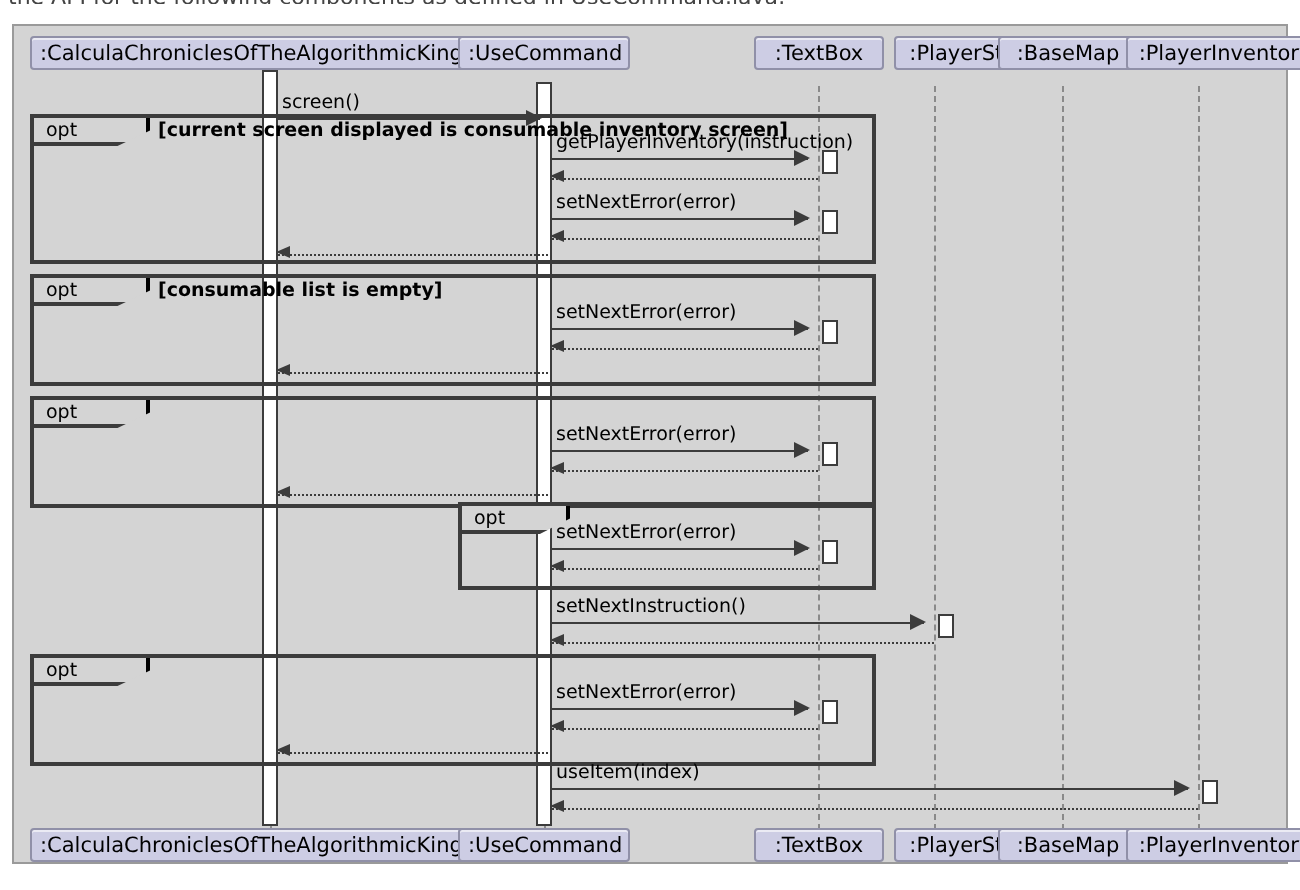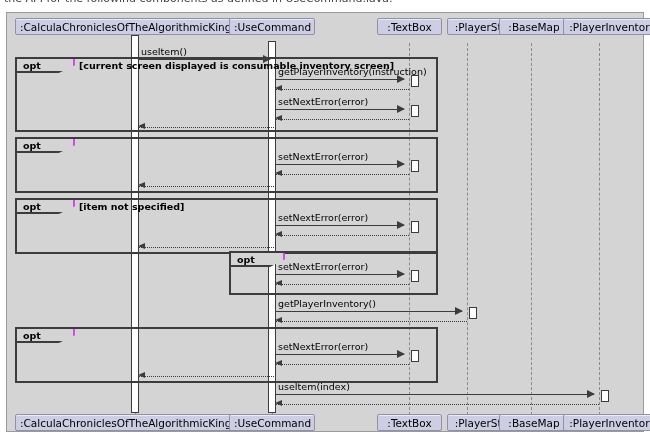--- a/index.html
+++ b/index.html
@@ -58,25 +58,25 @@
     position:absolute;
     border:2px solid #3c3c3c;
     background:rgba(0,0,0,0);
     box-sizing:border-box;
   }
   .frag-tab{
     position:absolute;
     left:0;top:0;
     height:14px;
     background:#d4d4d4;
-    border-right:2px solid #d946ef;
+    border-right:2px solid #000000;
     border-bottom:2px solid #3c3c3c;
     box-sizing:border-box;
     font-size:9.5px;
-    font-weight:bold;
+    font-weight:normal;
     color:#000;
     line-height:13px;
     padding:0 12px 0 6px;
     white-space:nowrap;
     clip-path:polygon(0 0,100% 0,100% 45%,72% 100%,0 100%);
   }
   .frag-guard{
     position:absolute;
     font-size:9.5px;
     font-weight:bold;
@@ -177,40 +177,40 @@
   </div>
 
   <div class="msg ret" style="left:132px;top:114px;width:137px;">
     <div class="line"></div>
     <div class="head-l"></div>
   </div>
 
   <div class="fragment" style="left:8px;top:124px;width:423px;height:56px;">
     <div class="frag-tab" style="width:58px;">opt</div>
   </div>
+  <div class="frag-guard" style="left:72px;top:127px;">[consumable list is empty]</div>
 
   <div class="msg" style="left:269px;top:151px;width:128px;">
     <div class="line"></div>
     <div class="head-r"></div>
     <div class="label">setNextError(error)</div>
   </div>
   <div class="activation" style="left:404px;top:147px;width:8px;height:12px;"></div>
   <div class="msg ret" style="left:269px;top:161px;width:133px;">
     <div class="line"></div>
     <div class="head-l"></div>
   </div>
   <div class="msg ret" style="left:132px;top:173px;width:137px;">
     <div class="line"></div>
     <div class="head-l"></div>
   </div>
 
   <div class="fragment" style="left:8px;top:185px;width:423px;height:56px;">
     <div class="frag-tab" style="width:58px;">opt</div>
   </div>
-  <div class="frag-guard" style="left:72px;top:188px;">[item not specified]</div>
 
   <div class="msg" style="left:269px;top:212px;width:128px;">
     <div class="line"></div>
     <div class="head-r"></div>
     <div class="label">setNextError(error)</div>
   </div>
   <div class="activation" style="left:404px;top:208px;width:8px;height:12px;"></div>
   <div class="msg ret" style="left:269px;top:222px;width:133px;">
     <div class="line"></div>
     <div class="head-l"></div>
@@ -231,21 +231,21 @@
   </div>
   <div class="activation" style="left:404px;top:257px;width:8px;height:12px;"></div>
   <div class="msg ret" style="left:269px;top:271px;width:133px;">
     <div class="line"></div>
     <div class="head-l"></div>
   </div>
 
   <div class="msg" style="left:269px;top:298px;width:186px;">
     <div class="line"></div>
     <div class="head-r"></div>
-    <div class="label">getPlayerInventory()</div>
+    <div class="label">setNextInstruction()</div>
   </div>
   <div class="activation" style="left:462px;top:294px;width:8px;height:12px;"></div>
   <div class="msg ret" style="left:269px;top:308px;width:191px;">
     <div class="line"></div>
     <div class="head-l"></div>
   </div>
 
   <div class="fragment" style="left:8px;top:314px;width:423px;height:56px;">
     <div class="frag-tab" style="width:58px;">opt</div>
   </div>
@@ -272,16 +272,16 @@
   </div>
   <div class="activation" style="left:594px;top:377px;width:8px;height:12px;"></div>
   <div class="msg ret" style="left:269px;top:391px;width:323px;">
     <div class="line"></div>
     <div class="head-l"></div>
   </div>
 
   <div class="msg" style="left:132px;top:46px;width:131px;">
     <div class="line"></div>
     <div class="head-r"></div>
-    <div class="label">useItem()</div>
+    <div class="label">screen()</div>
   </div>
 
 </div>
 
 </body></html>

